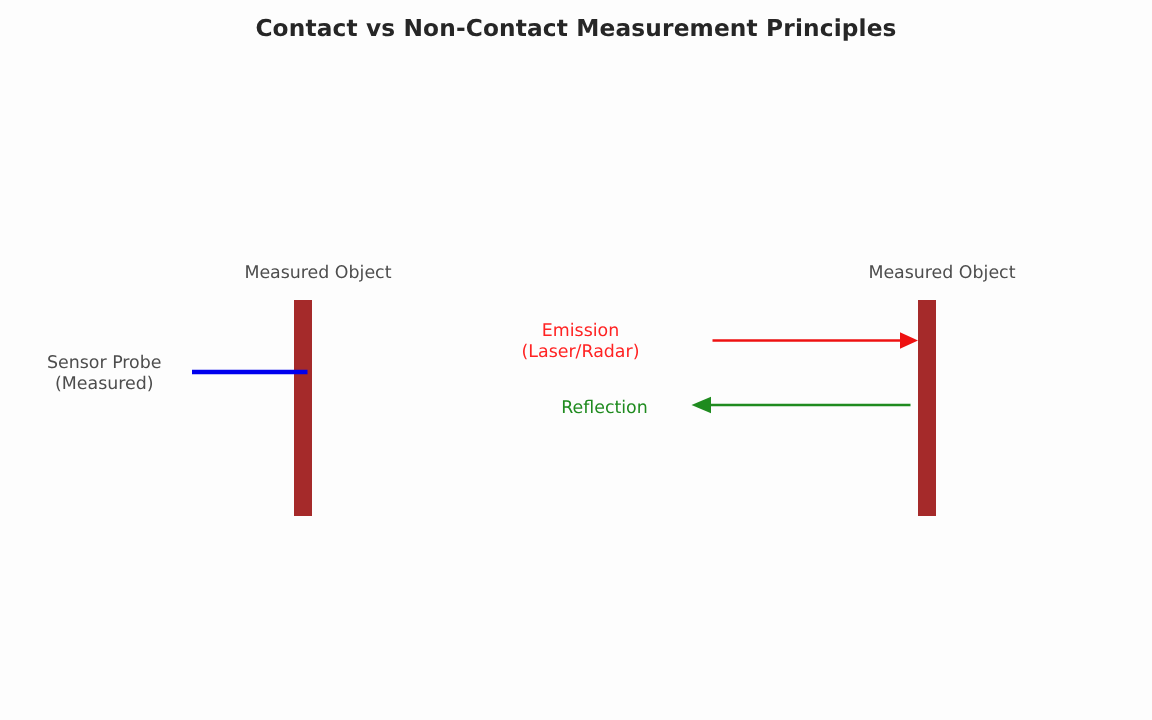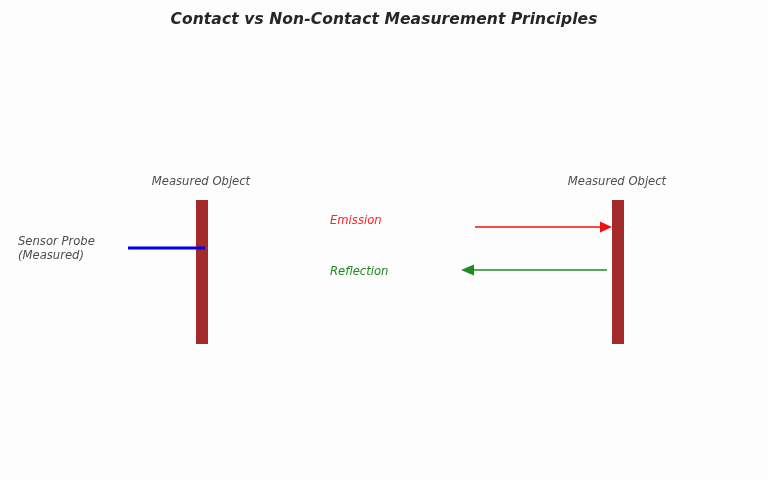--- a/index.html
+++ b/index.html
@@ -12,50 +12,49 @@
     background: #fdfdfd;
     font-family: "DejaVu Sans", sans-serif;
     overflow: hidden;
     position: relative;
   }
   #canvas {
     position: absolute;
     left: 0; top: 0;
     width: 703px;
     height: 480px;
-    font-style: italic;
   }
   .title {
     position: absolute;
     left: 0;
     top: 10px;
     width: 768px;
     text-align: center;
     font-size: 15.5px;
     font-weight: bold;
     color: #262626;
     letter-spacing: 0.1px;
   }
   .obj-label {
     position: absolute;
     font-size: 11.6px;
     color: #4d4d4d;
     white-space: nowrap;
-    text-align: center;
+    text-align: right;
   }
   .obj-bar {
     position: absolute;
     background: #a52a2a;
   }
   .side-label {
     position: absolute;
     font-size: 11.6px;
     line-height: 14px;
     white-space: nowrap;
-    text-align: left;
+    text-align: center;
   }
   .side-label.gray { color: #4d4d4d; }
   .side-label.red  { color: #ff2323; }
   .side-label.green{ color: #1f8b1f; }
   .svg-layer {
     position: absolute;
     left: 0; top: 0;
     width: 768px;
     height: 480px;
     overflow: visible;
@@ -76,23 +75,24 @@
     <div>Sensor Probe</div>
     <div>(Measured)</div>
   </div>
 
   <div class="obj-label" style="left:557px; top:174px; width:120px;">Measured Object</div>
 
   <div class="obj-bar" style="left:612px; top:200px; width:12px; height:144px;"></div>
 
   <div class="side-label red" style="left:330px; top:213px; width:114px;">
     <div>Emission</div>
+    <div>(Laser/Radar)</div>
   </div>
 
-  <div class="side-label green" style="left:330px; top:264px; width:114px;">
+  <div class="side-label green" style="left:346px; top:264px; width:114px;">
     <div>Reflection</div>
   </div>
 
   <svg class="svg-layer" viewBox="0 0 768 480">
 
     <line x1="128" y1="248" x2="205" y2="248" stroke="#0000ee" stroke-width="3"></line>
 
     <g>
       <line x1="475" y1="227" x2="606" y2="227" stroke="#ee1111" stroke-width="1.7"></line>
       <polygon points="612,227 600,221.5 600,232.5" fill="#ee1111"></polygon>

